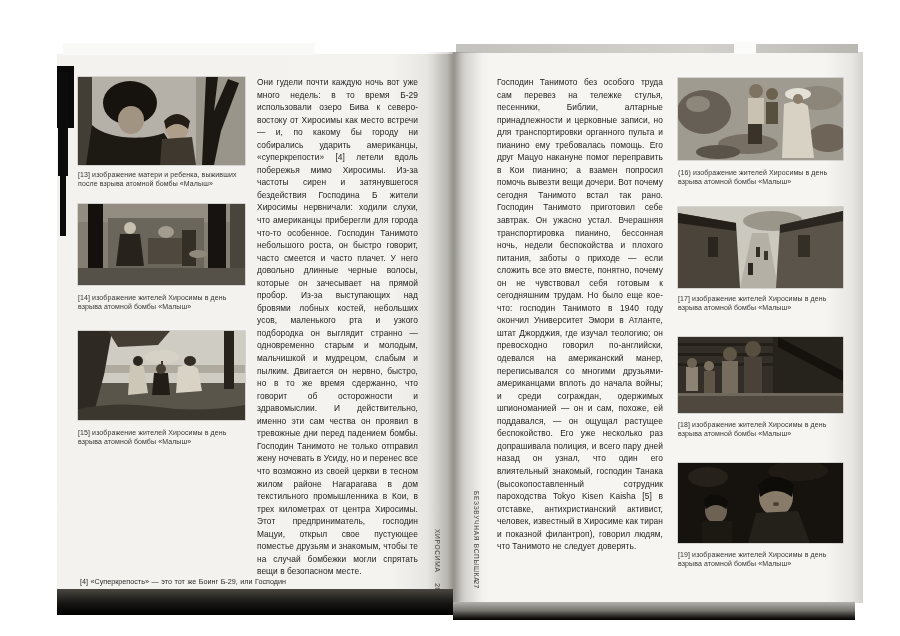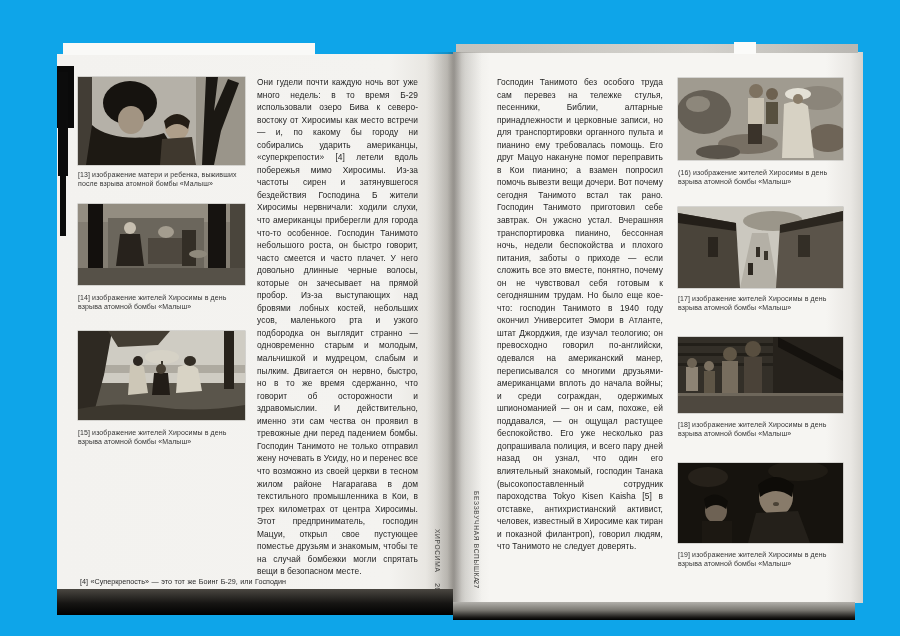--- a/index.html
+++ b/index.html
@@ -1,17 +1,17 @@
 <!DOCTYPE html>
 <html lang="ru"><head>
 <meta charset="utf-8">
 <style>
   html,body{margin:0;padding:0;background:#000;}
   .stage{
-    position:relative;width:900px;height:636px;background:#0ea5e9;
+    position:relative;width:900px;height:636px;background:#ffffff;
     overflow:hidden;font-family:"Liberation Sans",sans-serif;
   }
   .abs{position:absolute;}
   .page{position:absolute;}
   .page-left{
     left:57px;top:54px;width:396px;height:537px;
     background:linear-gradient(to right,#f3f2ef 0%,#f4f3f0 84%,#e6e4df 95%,#cdcac4 100%);
   }
   .page-right{
     left:453px;top:52px;width:410px;height:551px;

